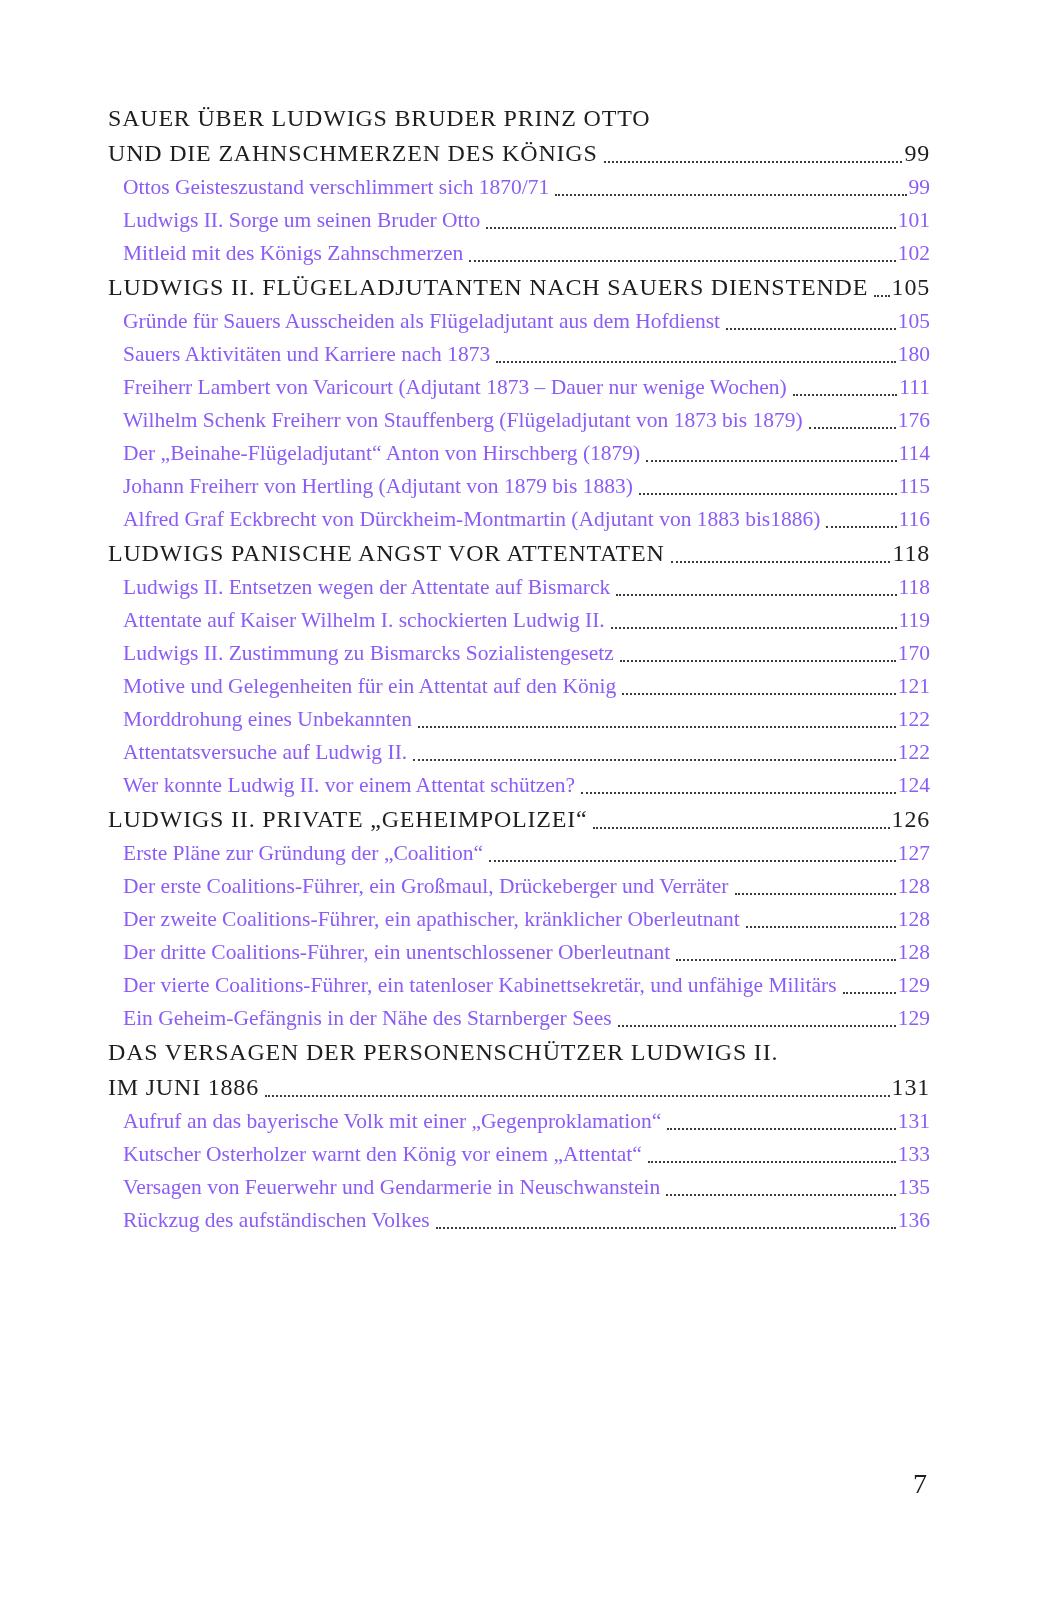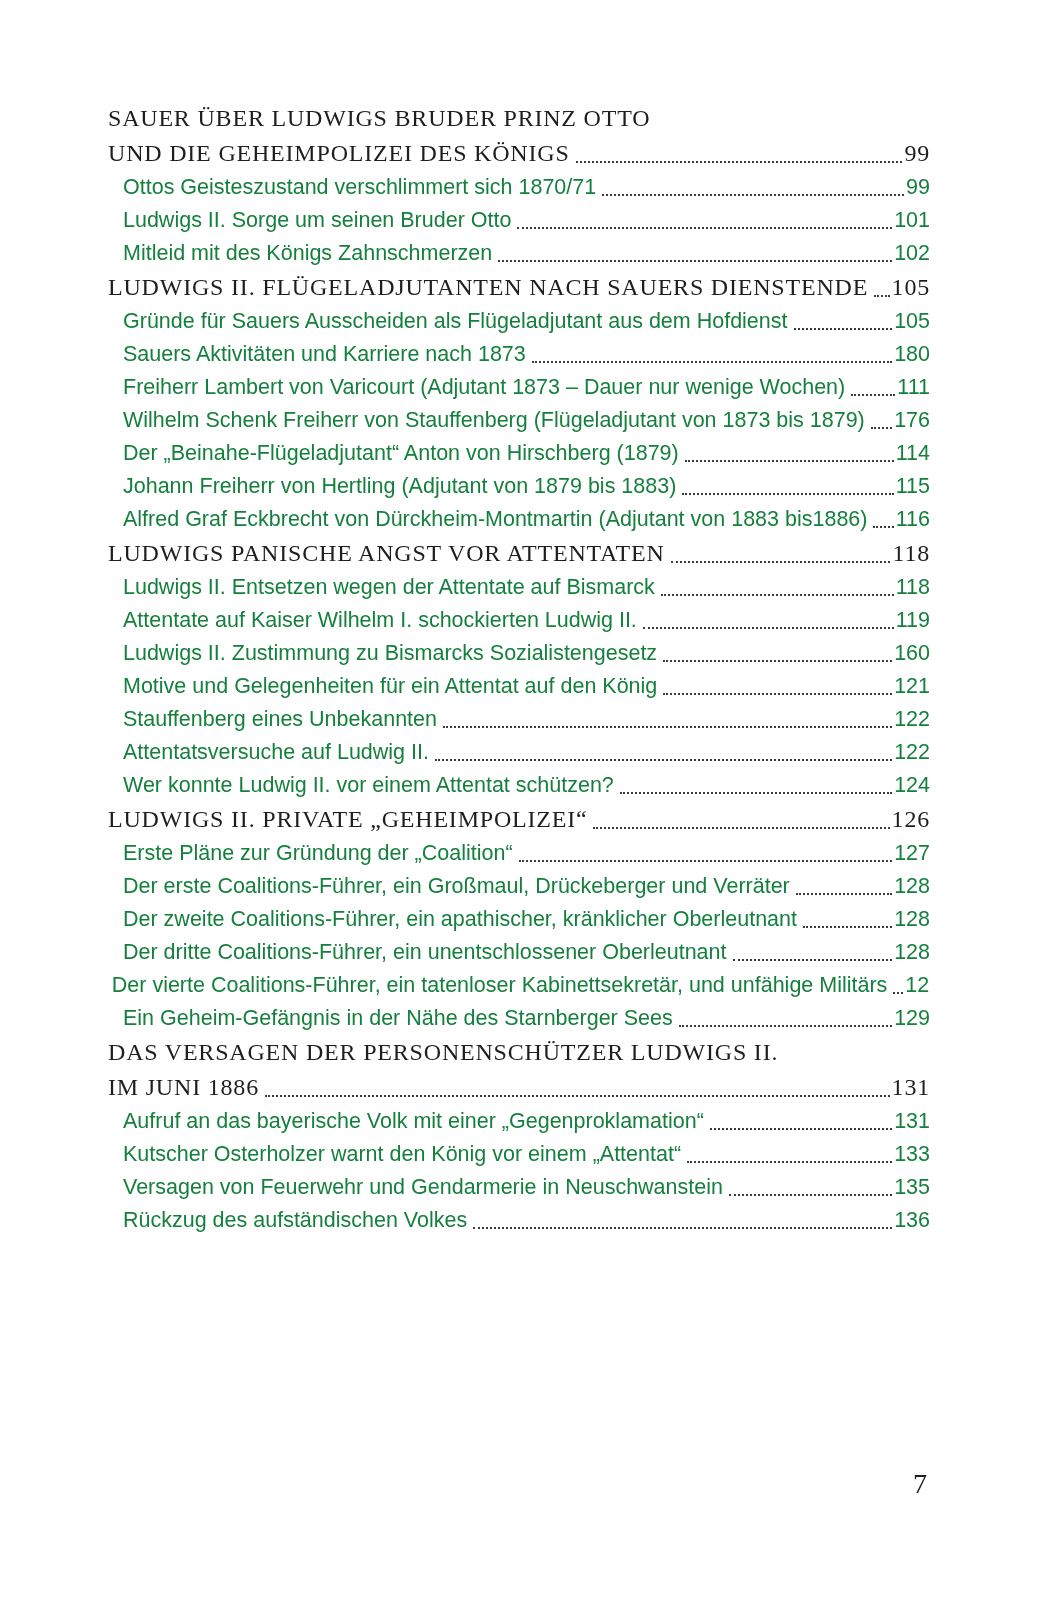--- a/index.html
+++ b/index.html
@@ -22,26 +22,25 @@
     overflow: hidden;
   }
   .hline {
     font-family: "Liberation Serif", serif;
     font-size: 24px;
     line-height: 35px;
     letter-spacing: 0.8px;
     color: #1e1e1e;
   }
   .eline {
-    font-family: Liberation Sans, sans-serif;
+    font-family: Liberation Serif, serif;
     font-size: 21.5px;
     line-height: 33px;
-    color: #15803d;
+    color: #8b5cf6;
     padding-left: 15px;
-    justify-content: center;
   }
   .htext, .etext, .hpage, .epage { white-space: nowrap; }
   .leader {
     flex: 1 1 auto;
     min-width: 10px;
     border-bottom: 2.5px dotted #3b3b3b;
     align-self: flex-end;
     margin: 0 2px 8px 6px;
   }
   .folio {
@@ -57,21 +56,21 @@
 <body>
 
 <div class="page">
   <div class="toc" id="toc">
       <section class="toc-section">
         <div class="hline no-page">
     <span class="htext">SAUER ÜBER LUDWIGS BRUDER PRINZ OTTO</span>
 
   </div>
         <div class="hline">
-    <span class="htext">UND DIE GEHEIMPOLIZEI DES KÖNIGS</span>
+    <span class="htext">UND DIE ZAHNSCHMERZEN DES KÖNIGS</span>
     <span class="leader"></span>
     <span class="hpage">99</span>
   </div>
         <div class="eline">
     <span class="etext">Ottos Geisteszustand verschlimmert sich 1870/71</span>
     <span class="leader"></span>
     <span class="epage">99</span>
   </div>
         <div class="eline">
     <span class="etext">Ludwigs II. Sorge um seinen Bruder Otto</span>
@@ -138,29 +137,29 @@
     <span class="epage">118</span>
   </div>
         <div class="eline">
     <span class="etext">Attentate auf Kaiser Wilhelm I. schockierten Ludwig II.</span>
     <span class="leader"></span>
     <span class="epage">119</span>
   </div>
         <div class="eline">
     <span class="etext">Ludwigs II. Zustimmung zu Bismarcks Sozialistengesetz</span>
     <span class="leader"></span>
-    <span class="epage">160</span>
+    <span class="epage">170</span>
   </div>
         <div class="eline">
     <span class="etext">Motive und Gelegenheiten für ein Attentat auf den König</span>
     <span class="leader"></span>
     <span class="epage">121</span>
   </div>
         <div class="eline">
-    <span class="etext">Stauffenberg eines Unbekannten</span>
+    <span class="etext">Morddrohung eines Unbekannten</span>
     <span class="leader"></span>
     <span class="epage">122</span>
   </div>
         <div class="eline">
     <span class="etext">Attentatsversuche auf Ludwig II.</span>
     <span class="leader"></span>
     <span class="epage">122</span>
   </div>
         <div class="eline">
     <span class="etext">Wer konnte Ludwig II. vor einem Attentat schützen?</span>

